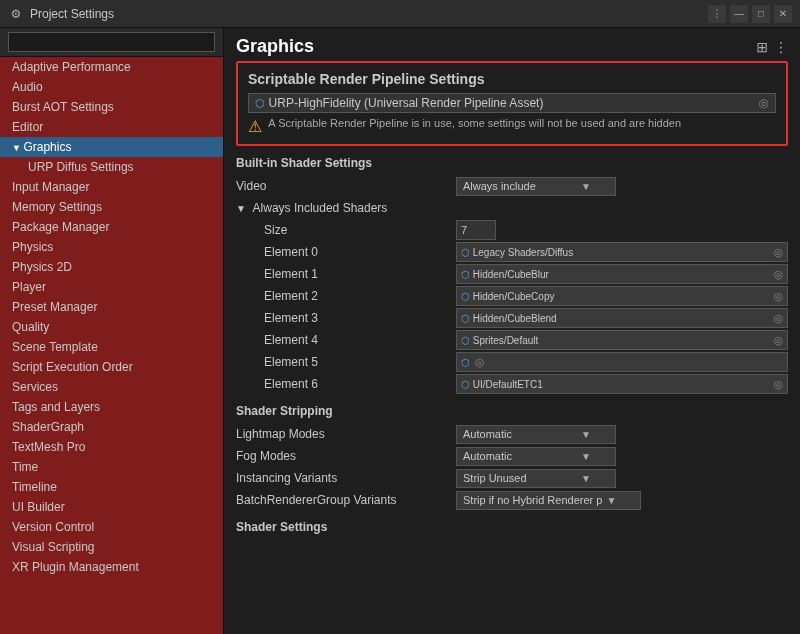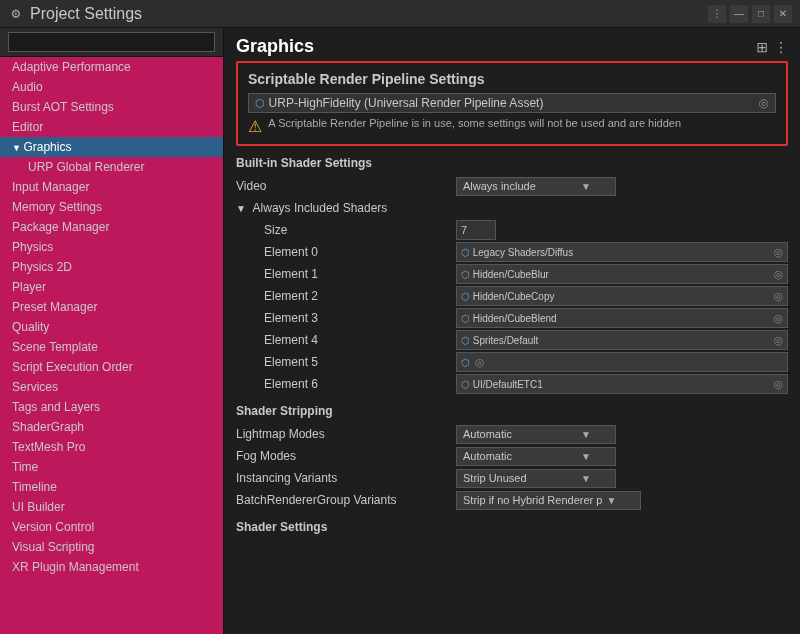--- a/index.html
+++ b/index.html
@@ -28,21 +28,21 @@
       width: 16px;
       height: 16px;
       margin-right: 6px;
       display: flex;
       align-items: center;
       justify-content: center;
       color: #aaa;
     }
     .title-bar-text {
       color: #c8c8c8;
-      font-size: 16px;
+      font-size: 12px;
       flex: 1;
     }
     .title-bar-controls {
       display: flex;
       gap: 4px;
     }
     .title-bar-btn {
       width: 18px;
       height: 18px;
       background: #3a3a3a;
@@ -56,21 +56,21 @@
     }
     
     .main-layout {
       display: flex;
       flex: 1;
       overflow: hidden;
     }
     
     .sidebar {
       width: 224px;
-      background: #be185d;
+      background: #7f1d1d;
       border-right: 1px solid #111;
       display: flex;
       flex-direction: column;
       flex-shrink: 0;
       overflow-y: auto;
     }
     .search-bar {
       padding: 4px 8px;
       background: #2a2a2a;
       border-bottom: 1px solid #111;
@@ -307,21 +307,21 @@
   <div class="sidebar">
     <div class="search-bar">
       <input class="search-input" type="text" placeholder="" style="">
     </div>
 
     <div class="sidebar-item">Adaptive Performance</div>
     <div class="sidebar-item">Audio</div>
     <div class="sidebar-item">Burst AOT Settings</div>
     <div class="sidebar-item">Editor</div>
     <div class="sidebar-item active expanded">Graphics</div>
-    <div class="sidebar-item sub">URP Global Renderer</div>
+    <div class="sidebar-item sub">URP Diffus Settings</div>
     <div class="sidebar-item">Input Manager</div>
     <div class="sidebar-item">Memory Settings</div>
     <div class="sidebar-item">Package Manager</div>
     <div class="sidebar-item">Physics</div>
     <div class="sidebar-item">Physics 2D</div>
     <div class="sidebar-item">Player</div>
     <div class="sidebar-item">Preset Manager</div>
     <div class="sidebar-item">Quality</div>
     <div class="sidebar-item">Scene Template</div>
     <div class="sidebar-item">Script Execution Order</div>

